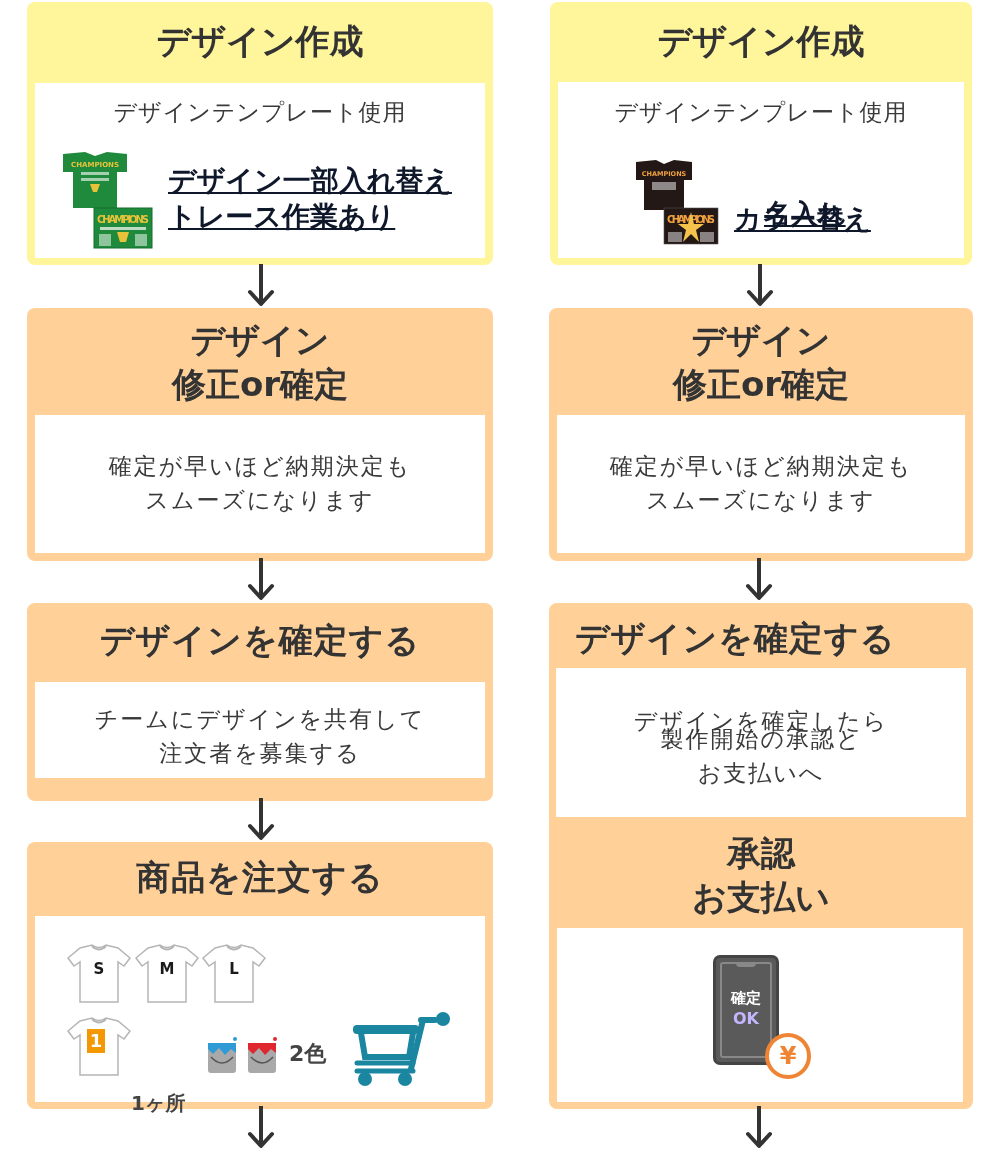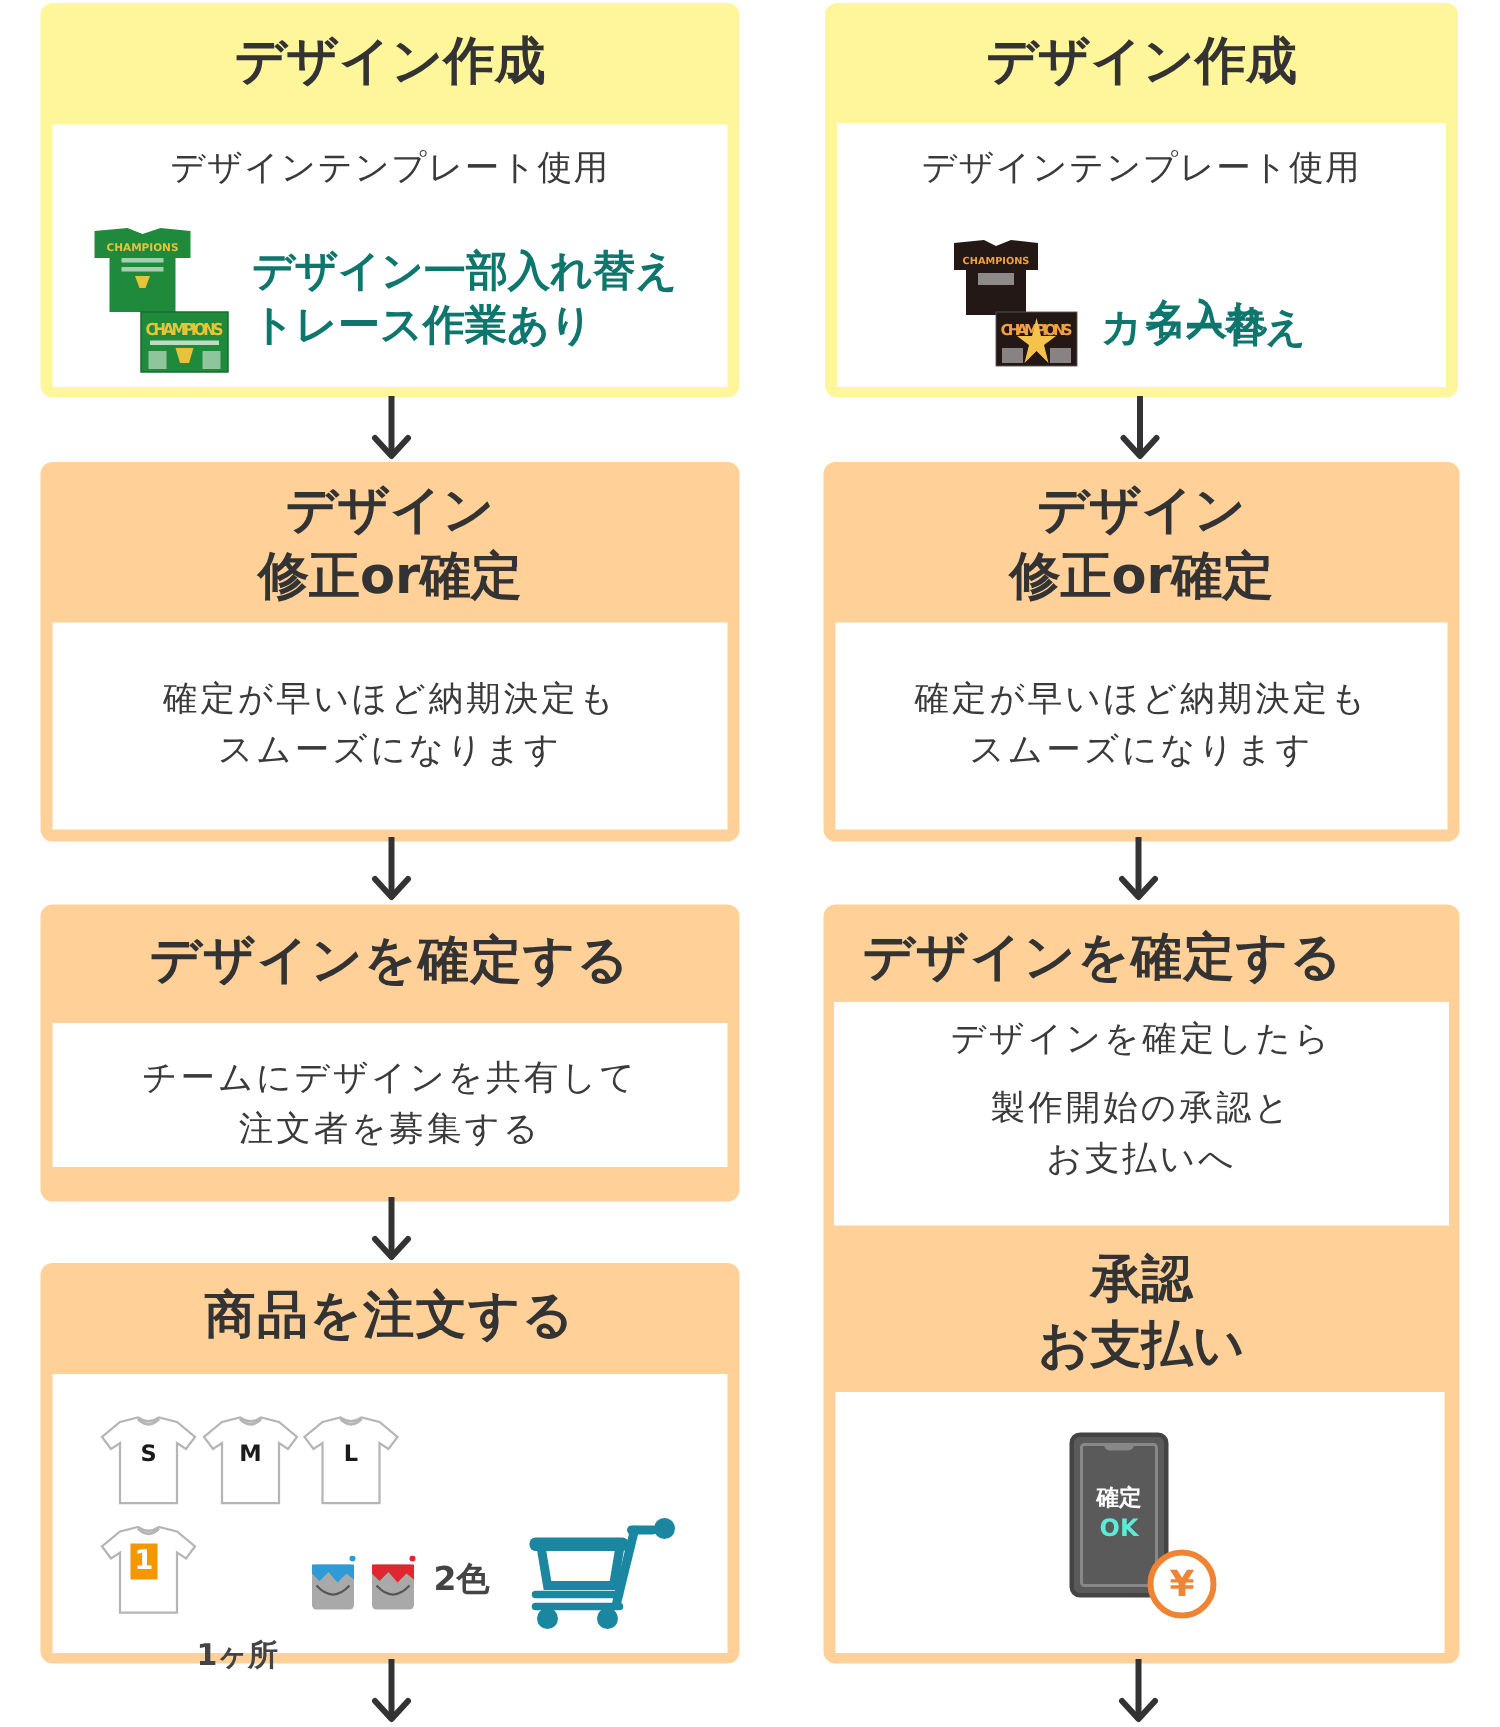--- a/index.html
+++ b/index.html
@@ -10,21 +10,21 @@
   .box.yellow { background: #FFF59B; }
   .box.orange { background: #FFD199; }
   .hdr { position: absolute; left: 0; right: 0; text-align: center; font-weight: bold; color: #333333; }
   .inner { position: absolute; background: #ffffff; }
   .body-text { position: absolute; left: 0; right: 0; text-align: center; font-size: 23px; line-height: 34px; color: #3a3a3a; letter-spacing: 2px; }
 
   .arrow { position: absolute; width: 30px; }
   .arrow svg { display: block; }
 
   .tshirt-pair { position: absolute; }
-  .strong-text { position: absolute; font-weight: bold; font-size: 28px; line-height: 36px; color: #0f766e; }
+  .strong-text { position: absolute; font-weight: bold; font-size: 28px; line-height: 36px; color: #0f172a; text-decoration: underline; }
 
   .size-shirt { position: absolute; }
   .shirt-label { position: absolute; font-weight: bold; font-size: 15px; color: #1a1a1a; text-align: center; width: 100%; }
   .small-bold { position: absolute; font-weight: bold; color: #444444; }
 </style>
 </head>
 <body>
 
 <div class="box yellow" style="left:27px; top:2px; width:466px; height:263px;">
   <div class="hdr" style="top:16px; font-size:34px; line-height:46px;">デザイン作成</div>
@@ -206,35 +206,35 @@
 <div class="arrow" style="left:744px; top:556px;">
   <svg width="30" height="46" viewBox="0 0 30 46">
       <line x1="15" y1="2" x2="15" y2="42" stroke="#333" stroke-width="4"></line>
       <polyline points="4,30 15,42 26,30" fill="none" stroke="#333" stroke-width="4" stroke-linecap="round" stroke-linejoin="round"></polyline>
     </svg>
 </div>
 
 <div class="box orange" style="left:549px; top:603px; width:424px; height:506px;">
   <div class="hdr" style="top:12px; font-size:34px; line-height:46px; letter-spacing:1px; text-align:left; padding-left:26px;">デザインを確定する</div>
   <div class="inner" style="left:7px; top:65px; width:410px; height:149px;">
-    <div class="body-text" style="top:8px;">デザインを確定したら</div>
+    <div class="body-text" style="top:36px;">デザインを確定したら</div>
     <div class="body-text" style="top:54px;">製作開始の承認と</div>
     <div class="body-text" style="top:88px;">お支払いへ</div>
   </div>
 
   <div style="position:absolute; left:0; top:214px; width:424px; height:292px;">
     <div class="hdr" style="top:58px; font-size:34px; line-height:44px;">お支払い</div>
     <div class="hdr" style="top:14px; font-size:34px; line-height:44px;">承認</div>
     <div class="inner" style="left:8px; top:111px; width:406px; height:174px;">
 
       <div style="position:absolute; left:156px; top:27px; width:66px; height:110px; background:#5a5a5a; border:3px solid #444; border-radius:7px;">
         <div style="position:absolute; left:4px; top:4px; right:4px; bottom:4px; border:2px solid #888; border-radius:3px;"></div>
         <div style="position:absolute; left:20px; top:4px; width:20px; height:5px; background:#888; border-radius:0 0 4px 4px;"></div>
         <div style="position:absolute; left:0; right:0; top:30px; text-align:center; color:#fff; font-weight:bold; font-size:15px; line-height:20px;">確定</div>
-        <div style="position:absolute; left:0; right:0; top:51px; text-align:center; color:#5eead4; font-weight:bold; font-size:16px; line-height:20px;">OK</div>
+        <div style="position:absolute; left:0; right:0; top:51px; text-align:center; color:#c4b5fd; font-weight:bold; font-size:16px; line-height:20px;">OK</div>
       </div>
 
       <div style="position:absolute; left:208px; top:105px; width:46px; height:46px; border-radius:50%; background:#fff; border:4px solid #EE8434;">
         <div style="position:absolute; left:0; right:0; top:4px; text-align:center; color:#EE8434; font-weight:bold; font-size:24px; line-height:30px;">¥</div>
       </div>
     </div>
   </div>
 </div>
 
 <div class="arrow" style="left:744px; top:1104px;">

